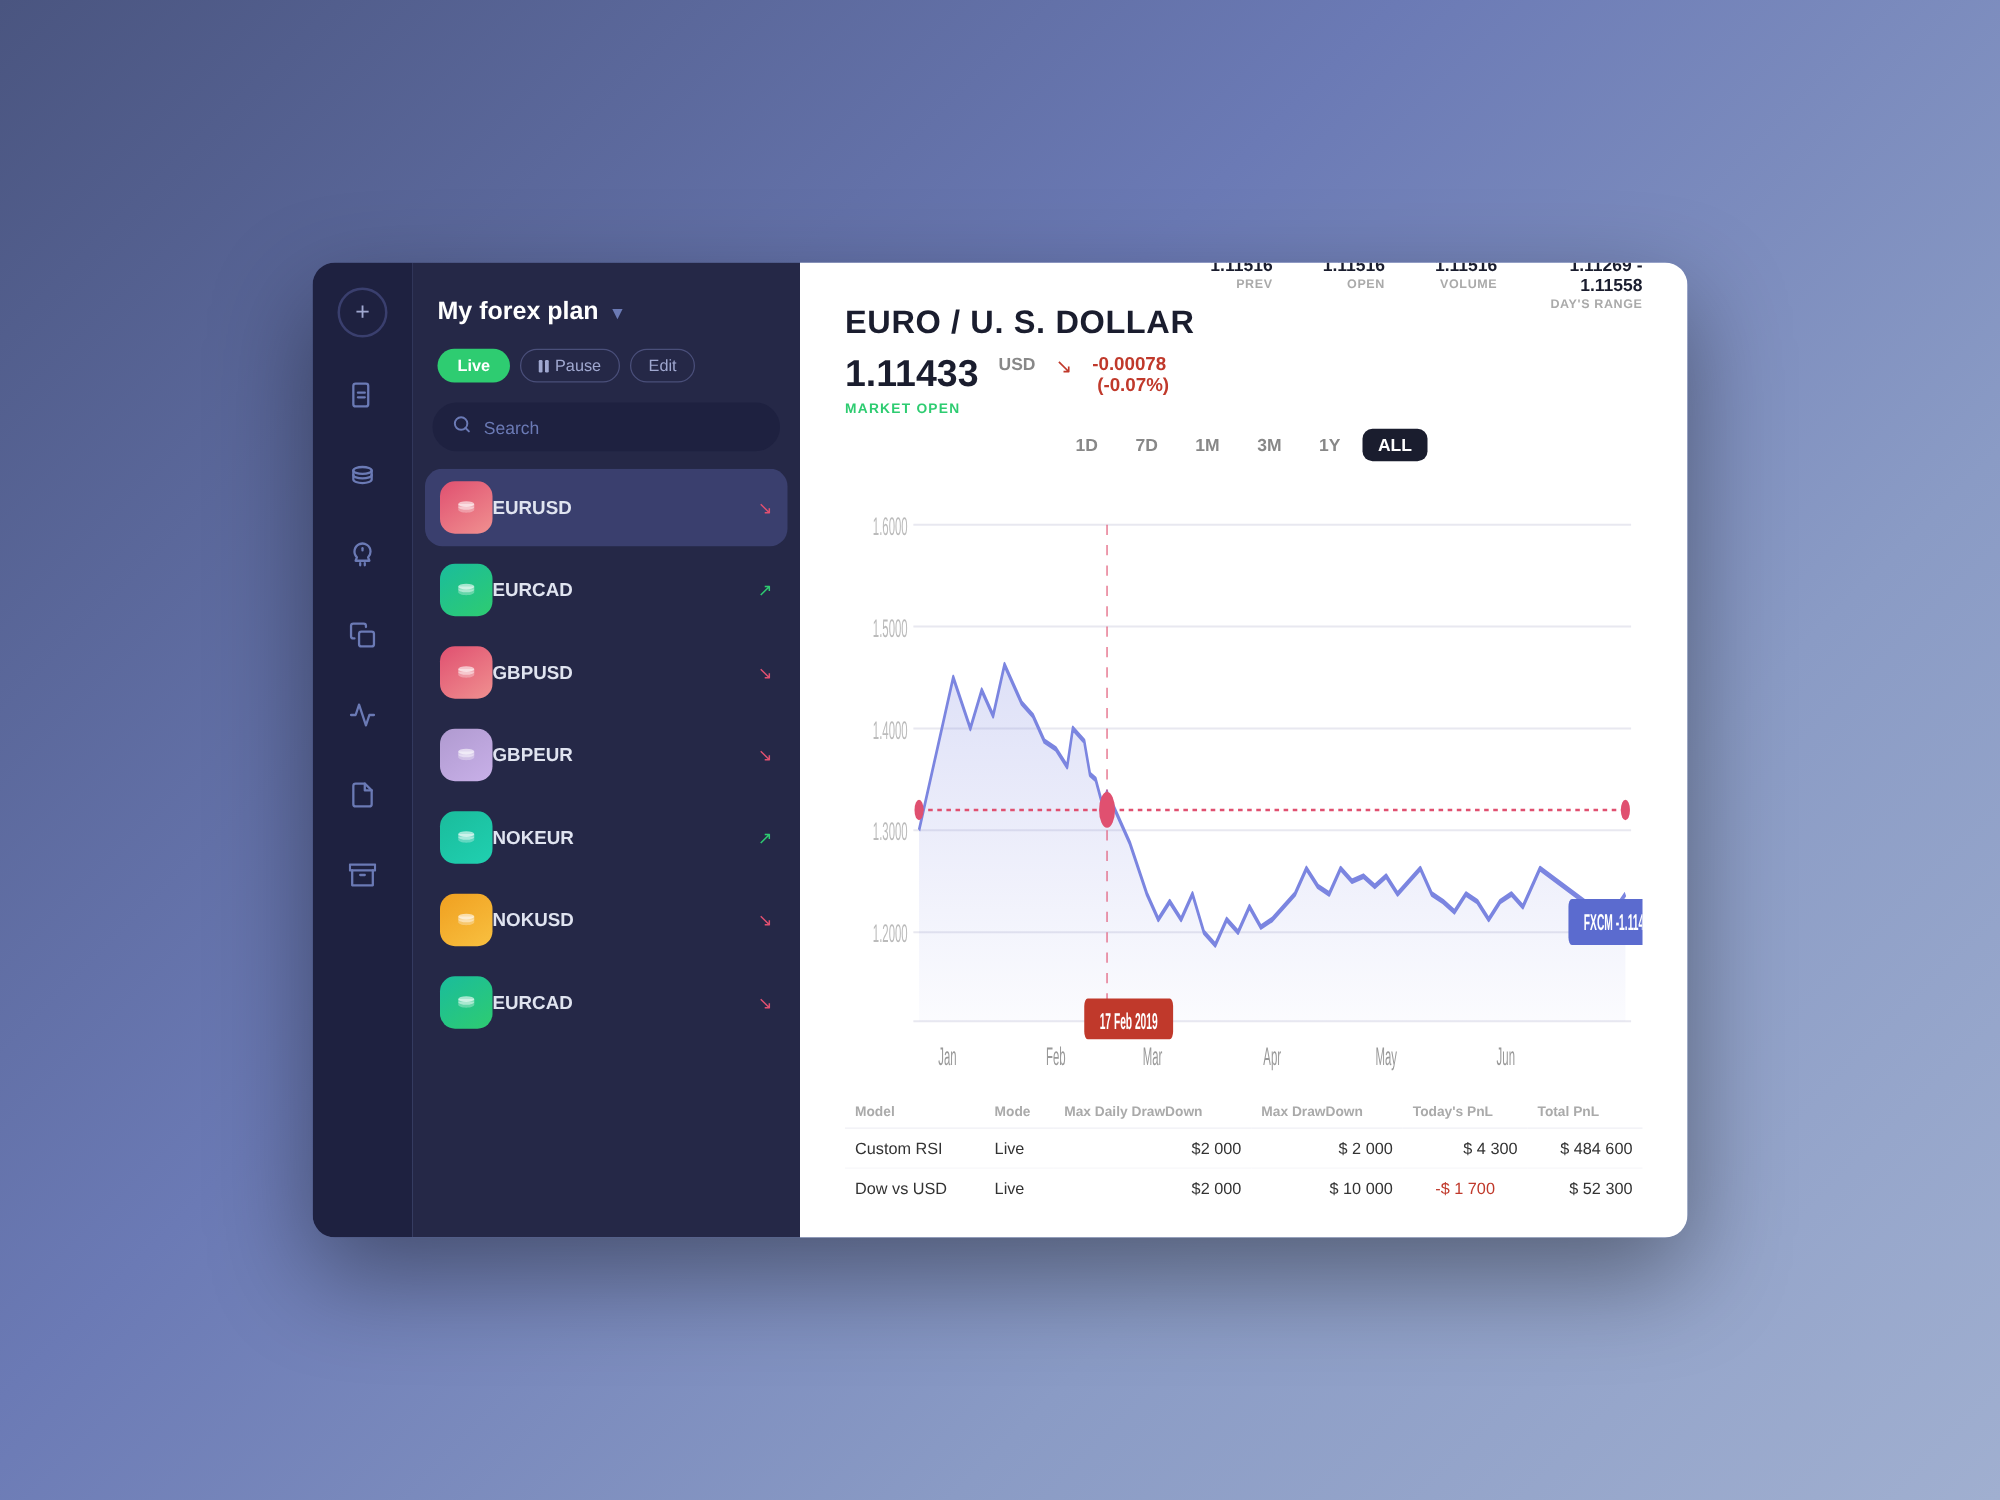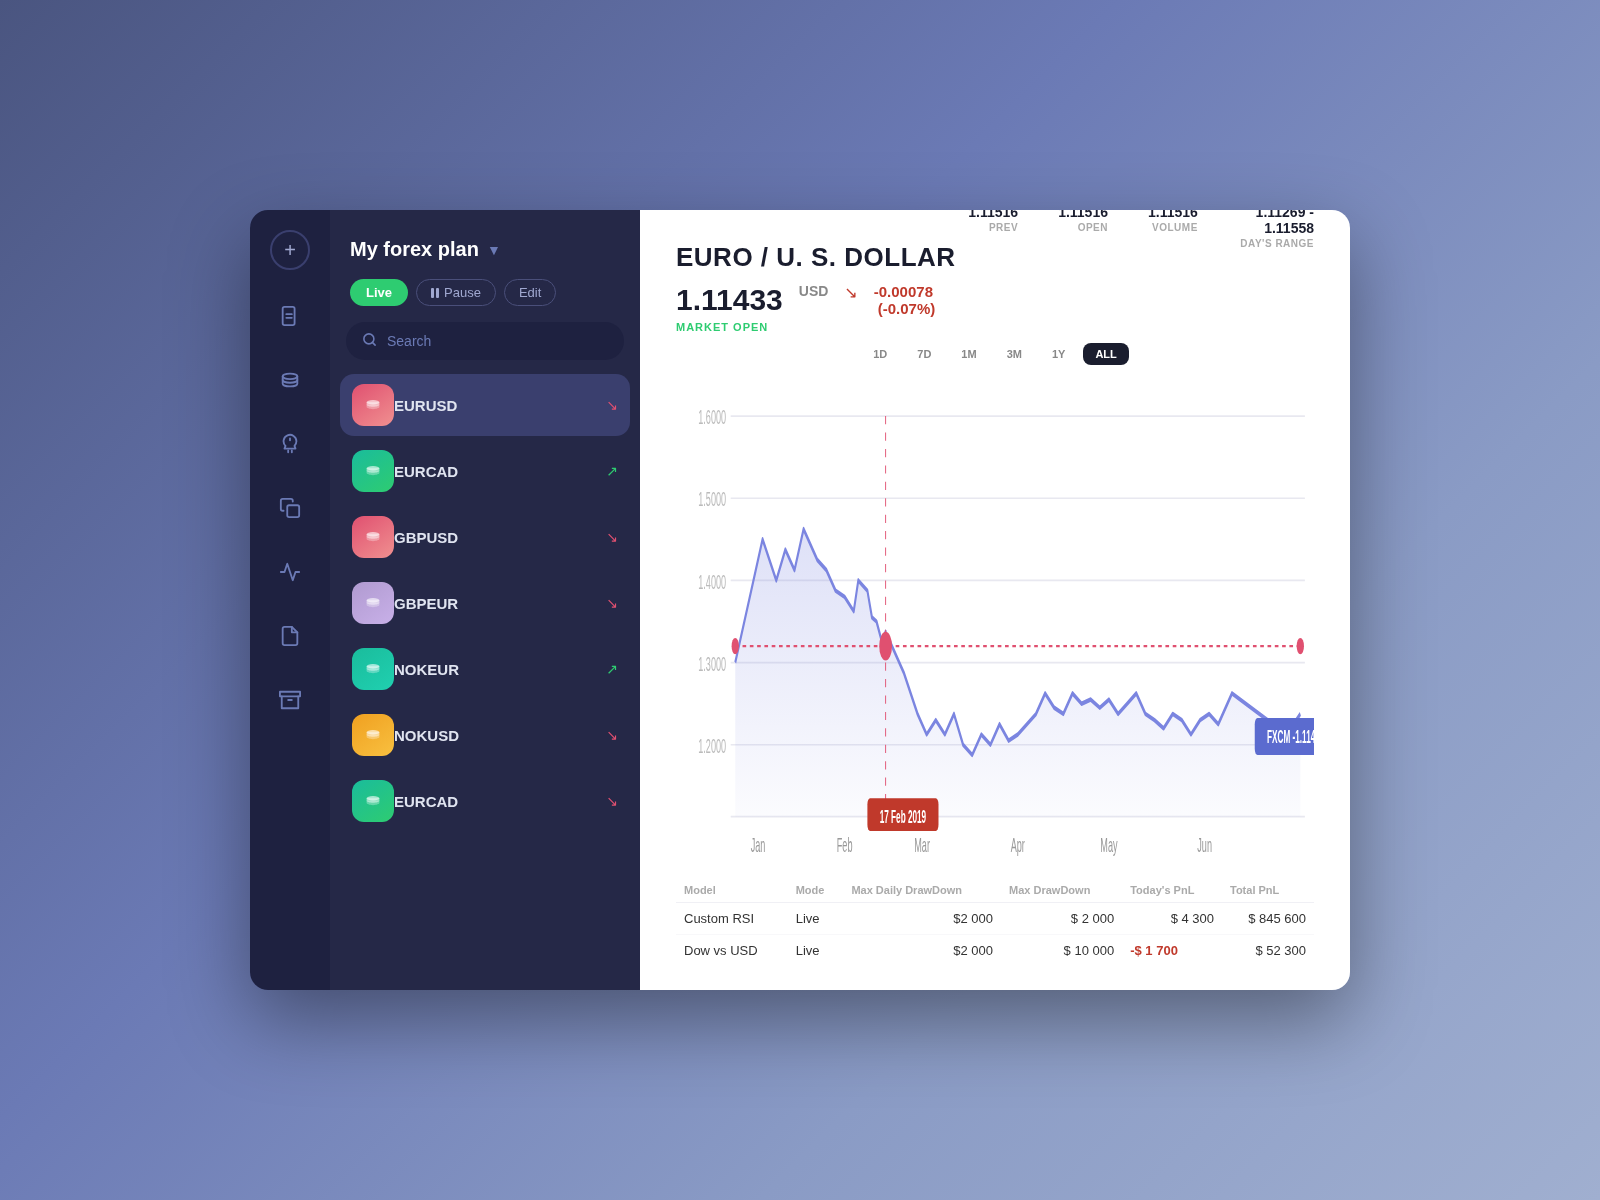--- a/index.html
+++ b/index.html
@@ -245,21 +245,21 @@
       gap: 6px;
       margin-bottom: 10px;
       justify-content: center;
     }
     .time-btn {
       padding: 5px 12px;
       border-radius: 6px;
       border: none;
       background: transparent;
       color: #888;
-      font-size: 11px;
+      font-size: 14px;
       font-weight: 600;
       cursor: pointer;
     }
     .time-btn.active {
       background: #1a1d2e;
       color: white;
       border-radius: 8px;
     }
     
     .chart-area {
@@ -603,26 +603,26 @@
           </tr>
       </thead>
       <tbody>
 
       <tr>
             <td>Custom RSI</td>
             <td>Live</td>
             <td style="text-align: right;">$2 000</td>
             <td style="text-align: right;">$ 2 000</td>
             <td style="text-align: right;">$ 4 300</td>
-            <td style="text-align: right;">$ 845 600</td>
+            <td style="text-align: right;">$ 484 600</td>
           </tr>
           <tr>
             <td>Dow vs USD</td>
             <td>Live</td>
             <td style="text-align: right;">$2 000</td>
             <td style="text-align: right;">$ 10 000</td>
-            <td style="text-align: left; color: rgb(192, 57, 43); font-weight: bold;">-$ 1 700</td>
+            <td style="text-align: center; color: rgb(192, 57, 43);">-$ 1 700</td>
             <td style="text-align: right;">$ 52 300</td>
           </tr>
         </tbody>
     </table>
   </div>
 </div>
 
 </body></html>

